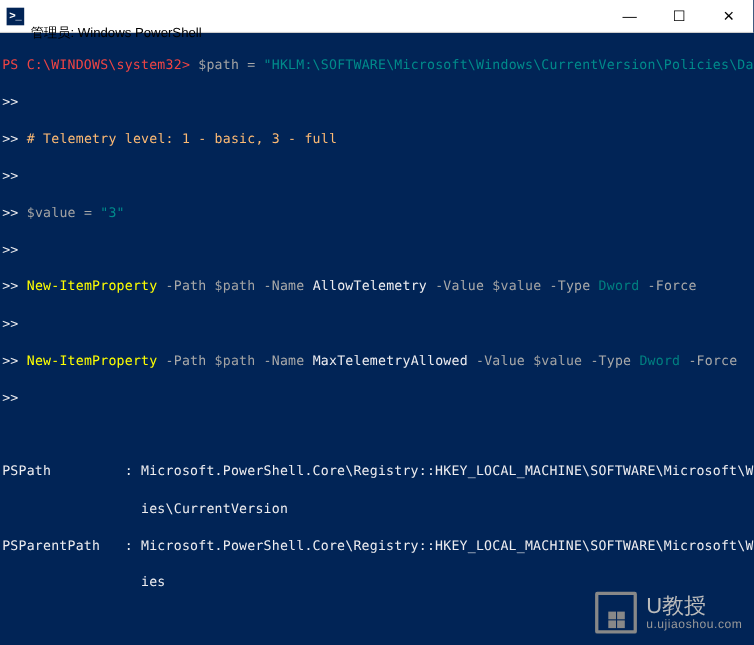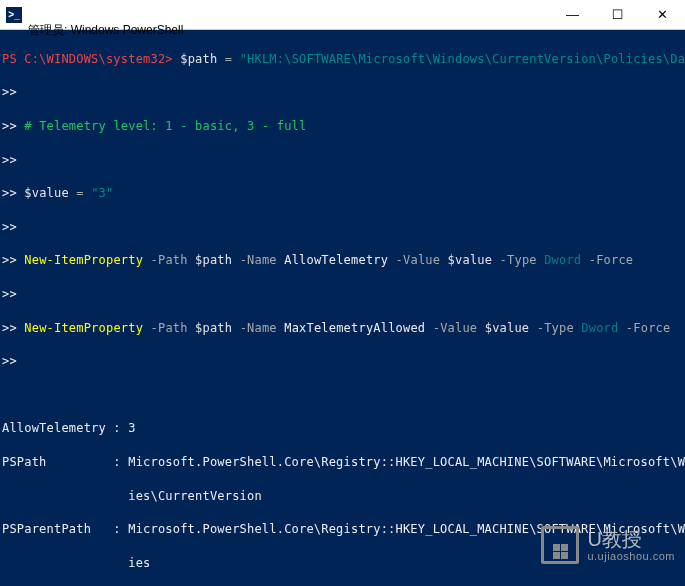--- a/index.html
+++ b/index.html
@@ -49,33 +49,33 @@
     .console {
       padding: 4px 2px;
       color: #eeedf0;
       line-height: 1.4;
       white-space: pre;
       letter-spacing: 0.2px;
     }
     .line { white-space: pre; }
     .prompt { color: #ef4444; }
     .cont { color: #eeedf0; }
-    .var { color: #e5e5e5; }
+    .var { color: #a3a3a3; }
     .op { color: #a9a9a9; }
     .str { color: #008b8b; }
-    .cmt { color: #22c55e; }
+    .cmt { color: #fdba74; }
     .cmd { color: #ffff00; }
     .param { color: #a9a9a9; }
     .val { color: #eeedf0; }
     .type { color: #008080; }
     .out { color: #eeedf0; }
     .watermark {
       position: absolute;
       right: 10px;
-      bottom: 22px;
+      bottom: 10px;
       display: flex;
       align-items: center;
       gap: 8px;
       color: #d0d0d0;
       font-family: "Microsoft YaHei", sans-serif;
       pointer-events: none;
     }
     .watermark-logo {
       width: 38px; height: 38px;
       border: 3px solid #888;
@@ -115,21 +115,20 @@
 <div class="line"><span class="cont">&gt;&gt;</span></div>
 <div class="line"><span class="cont">&gt;&gt;</span> <span class="cmt"># Telemetry level: 1 - basic, 3 - full</span></div>
 <div class="line"><span class="cont">&gt;&gt;</span></div>
 <div class="line"><span class="cont">&gt;&gt;</span> <span class="var">$value</span> <span class="op">=</span> <span class="str">"3"</span></div>
 <div class="line"><span class="cont">&gt;&gt;</span></div>
 <div class="line"><span class="cont">&gt;&gt;</span> <span class="cmd">New-ItemProperty</span> <span class="param">-Path</span> <span class="var">$path</span> <span class="param">-Name</span> <span class="val">AllowTelemetry</span> <span class="param">-Value</span> <span class="var">$value</span> <span class="param">-Type</span> <span class="type">Dword</span> <span class="param">-Force</span></div>
 <div class="line"><span class="cont">&gt;&gt;</span></div>
 <div class="line"><span class="cont">&gt;&gt;</span> <span class="cmd">New-ItemProperty</span> <span class="param">-Path</span> <span class="var">$path</span> <span class="param">-Name</span> <span class="val">MaxTelemetryAllowed</span> <span class="param">-Value</span> <span class="var">$value</span> <span class="param">-Type</span> <span class="type">Dword</span> <span class="param">-Force</span></div>
 <div class="line"><span class="cont">&gt;&gt;</span></div>
 <div class="line out">&nbsp;</div>
-<div class="line out">AllowTelemetry : 3</div>
 <div class="line out">PSPath         : Microsoft.PowerShell.Core\Registry::HKEY_LOCAL_MACHINE\SOFTWARE\Microsoft\Windows\CurrentVersion\Polic</div>
 <div class="line out">                 ies\CurrentVersion</div>
 <div class="line out">PSParentPath   : Microsoft.PowerShell.Core\Registry::HKEY_LOCAL_MACHINE\SOFTWARE\Microsoft\Windows\CurrentVersion\Polic</div>
 <div class="line out">                 ies</div>
 
 
 
 
 
 

